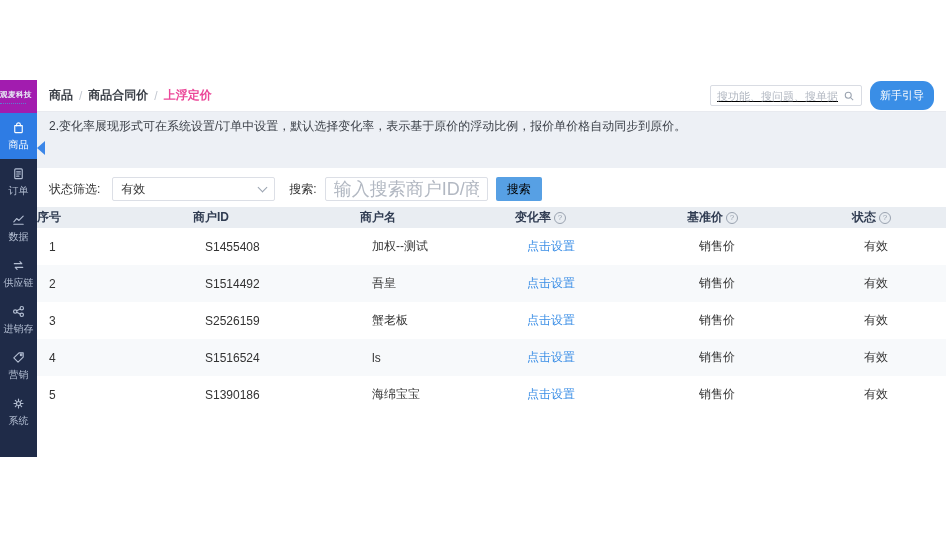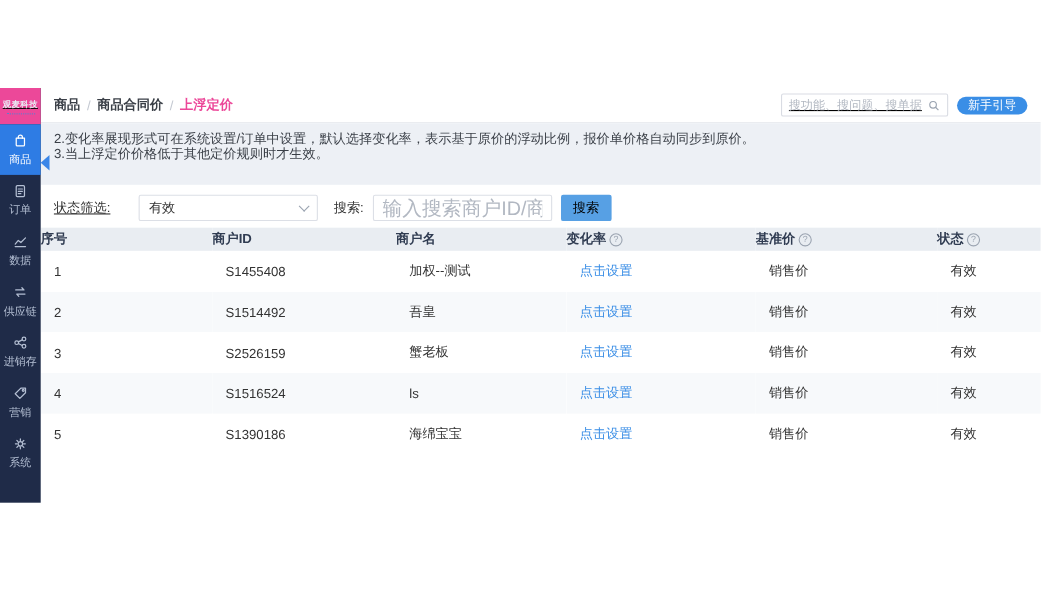--- a/index.html
+++ b/index.html
@@ -2,49 +2,49 @@
 <html><head>
 <meta charset="utf-8">
 <style>
   * { box-sizing: border-box; margin: 0; padding: 0; }
   html, body { width: 946px; height: 545px; background: #ffffff; overflow: hidden;
     font-family: "Liberation Sans", "DejaVu Sans", sans-serif; }
   .app { position: absolute; top: 80px; left: 0; width: 946px; height: 377px; display: flex; background: #fff; }
 
   
   .sidebar { width: 37px; flex: 0 0 37px; background: #1f2b48; display: flex; flex-direction: column; position: relative; }
-  .logo { height: 33px; background: #ec4899; display: flex; flex-direction: column; align-items: center; justify-content: center; text-decoration: underline; }
+  .logo { height: 33px; background: #a21caf; display: flex; flex-direction: column; justify-content: center; }
   .logo-text { color: #e8edf5; font-size: 7.5px; font-weight: bold; white-space: nowrap; letter-spacing: .5px; }
   .logo-sub { width: 26px; height: 2px; margin-top: 2px; border-bottom: 1px dotted #5a7fd0; }
   .menu-item { height: 46px; display: flex; flex-direction: column; align-items: center; justify-content: center;
     color: #b4bfd3; font-size: 10px; cursor: pointer; gap: 3px; }
   .menu-item svg { width: 15px; height: 15px; stroke: currentColor; fill: none; stroke-width: 1.2; stroke-linecap: round; stroke-linejoin: round; }
   .menu-item.active { background: #2e7ce4; color: #ffffff; }
   .active-arrow { position: absolute; left: 37px; top: 61px; width: 0; height: 0;
     border-top: 7px solid transparent; border-bottom: 7px solid transparent; border-right: 8px solid #3b86e8; }
 
   
   .content { flex: 1; display: flex; flex-direction: column; background: #fff; min-width: 0; }
   .topbar { height: 32px; flex: 0 0 32px; border-bottom: 1px solid #e8eaef; display: flex; align-items: center; padding: 0 12px; }
   .breadcrumb { display: flex; align-items: center; gap: 6px; font-size: 12px; font-weight: bold; color: #3a3f47; }
   .breadcrumb .sep { color: #c3c8d1; font-weight: normal; }
   .breadcrumb .current { color: #ec4899; }
   .topbar-right { margin-left: auto; display: flex; align-items: center; }
   .search-box { width: 152px; height: 21px; border: 1px solid #d9dce3; border-radius: 2px; display: flex; align-items: center; padding: 0 6px; background: #fff; text-decoration: underline; }
   .search-box input { border: none; outline: none; flex: 1; font-size: 11px; color: #333; width: 100%; font-family: inherit; }
   .search-box input::placeholder { color: #b2b8c2; }
   .search-box svg { width: 12px; height: 12px; stroke: #9aa3b0; fill: none; stroke-width: 1.4; flex: 0 0 12px; }
-  .guide-btn { margin-left: 8px; height: 16px; padding: 0 10px; border: none; border-radius: 11px; background: #3a8ee6;
+  .guide-btn { margin-left: 8px; height: 29px; padding: 0 10px; border: none; border-radius: 11px; background: #3a8ee6;
     color: #fff; font-size: 11px; cursor: pointer; font-family: inherit; white-space: nowrap; }
 
   .notice { flex: 0 0 56px; background: #edf0f5; padding: 7px 12px; font-size: 12px; color: #3a3f47; line-height: 14px; }
   .notice div { white-space: nowrap; }
 
   .filter-row { display: flex; align-items: center; padding: 9px 12px 6px; font-size: 12px; color: #333; }
-  .filter-label { margin-right: 26px; text-decoration: underline; }
+  .filter-label { margin-right: 12px; }
   .select { width: 163px; height: 24px; border: 1px solid #dcdfe6; border-radius: 2px; display: flex; align-items: center;
     padding: 0 8px; color: #333; background: #fff; cursor: pointer; }
   .select .val { flex: 1; }
   .chevron { width: 7px; height: 7px; border-right: 1px solid #9aa3b0; border-bottom: 1px solid #9aa3b0;
     transform: rotate(45deg); margin-top: -3px; }
   .filter-row .search-label { margin-left: 14px; margin-right: 8px; }
   .text-input { width: 163px; height: 24px; border: 1px solid #dcdfe6; border-radius: 2px; padding: 0 8px; font-size: 18px;
     color: #333; outline: none; font-family: inherit; }
   .text-input::placeholder { color: #b2b8c2; }
   .search-btn { margin-left: 8px; width: 46px; height: 24px; border: none; border-radius: 2px; background: #57a0e4;
@@ -141,21 +141,20 @@
               <circle cx="7" cy="7" r="4"></circle>
               <path d="M10 10l3.5 3.5"></path>
             </svg>
         </div>
         <button class="guide-btn">新手引导</button>
       </div>
     </div>
 
     <div class="notice">
       <div>2.变化率展现形式可在系统设置/订单中设置，默认选择变化率，表示基于原价的浮动比例，报价单价格自动同步到原价。</div>
-      <div>3.当上浮定价价格低于其他定价规则时才生效。</div>
     </div>
 
     <div class="filter-row">
       <span class="filter-label">状态筛选:</span>
       <div class="select">
         <span class="val">有效</span>
         <span class="chevron"></span>
       </div>
       <span class="search-label">搜索:</span>
       <input class="text-input" type="text" placeholder="输入搜索商户ID/商户名" style="">

